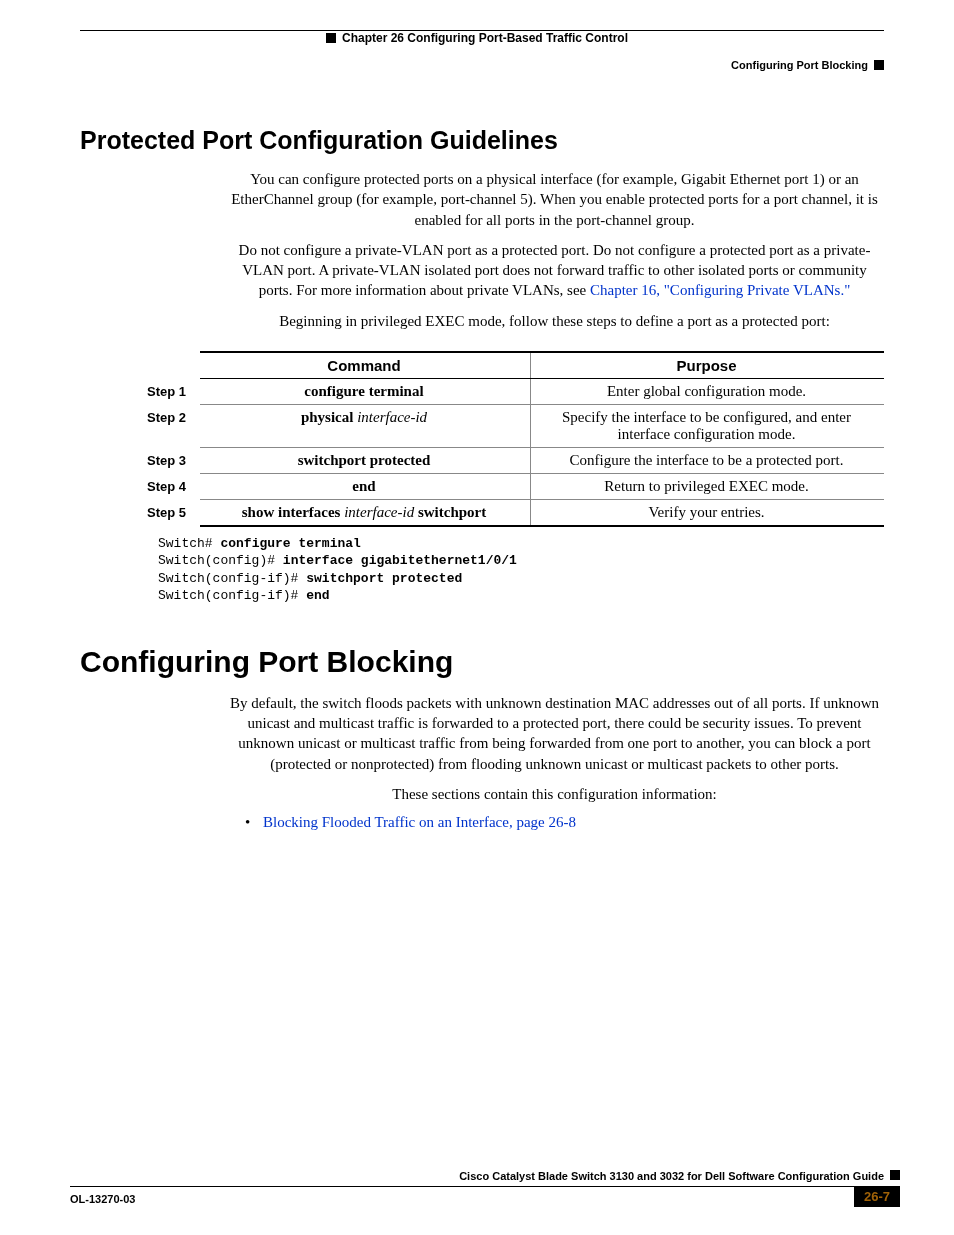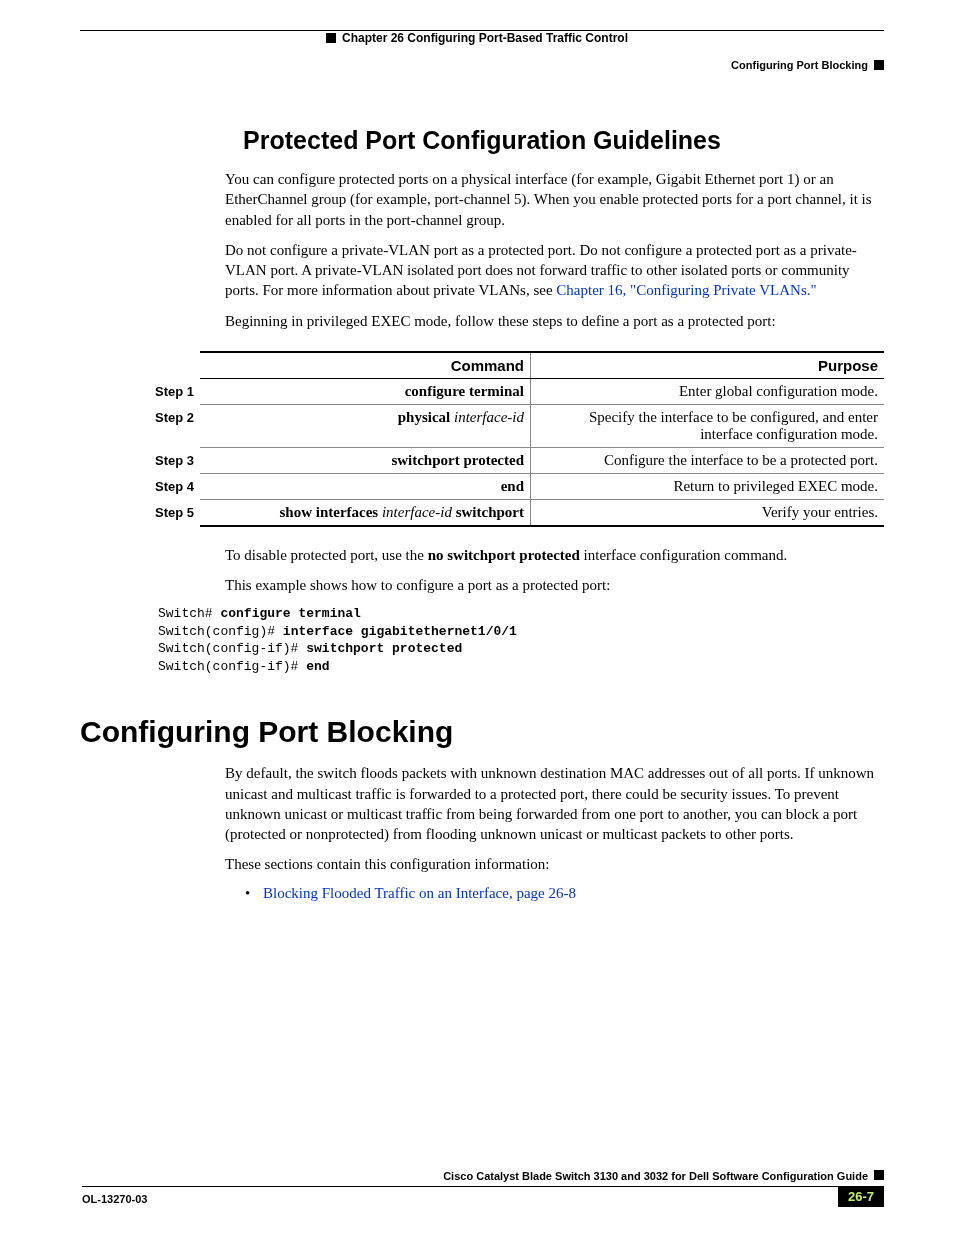--- a/index.html
+++ b/index.html
@@ -54,47 +54,46 @@
     font-weight: bold;
     margin-top: 14px;
   }
   h2.section {
     font-family: Arial, Helvetica, sans-serif;
     font-weight: bold;
     font-size: 25px;
     margin-top: 55px;
     margin-bottom: 14px;
     margin-left: 10px;
-    text-align: center;
   }
   h1.chapter {
     font-family: Arial, Helvetica, sans-serif;
     font-weight: bold;
     font-size: 30px;
     margin-top: 40px;
     margin-bottom: 14px;
     margin-left: 10px;
   }
   .body-block {
     margin-left: 155px;
     margin-right: 0;
     line-height: 1.35;
   }
-  .body-block p { margin: 0 0 10px 0; }
+  .body-block p { margin: 0 0 10px 0; text-align: center; }
   a.xref { color: #0033cc; text-decoration: none; }
   table.steps {
     width: calc(100% - 65px);
     margin-left: 65px;
     border-collapse: collapse;
     margin-top: 20px;
   }
   table.steps td, table.steps th {
     vertical-align: top;
     padding: 4px 6px 4px 4px;
-    text-align: right;
+    text-align: center;
     font-size: 15px;
   }
   table.steps thead th {
     font-family: Arial, Helvetica, sans-serif;
     font-weight: bold;
     font-size: 15px;
     border-top: 2px solid #000;
     border-bottom: 1px solid #000;
   }
   table.steps thead th.stepcol { border-top: none; border-bottom: none; }
@@ -133,22 +132,21 @@
   ul.links li::before {
     content: "•";
     position: absolute;
     left: 0;
     top: 0;
   }
   .footer {
     position: absolute;
     bottom: 28px;
     left: 70px;
-    right: 70px;
-    margin-left: 12px;
+    right: 54px;
   }
   .footer-title-row {
     display: flex;
     justify-content: flex-end;
     font-family: Arial, Helvetica, sans-serif;
     font-size: 11px;
     font-weight: bold;
   }
   .footer-rule {
     border-top: 1px solid #000;
@@ -158,21 +156,21 @@
     align-items: center;
   }
   .footer-doc {
     font-family: Arial, Helvetica, sans-serif;
     font-size: 11px;
     font-weight: bold;
     padding-top: 4px;
   }
   .page-badge {
     background: #000;
-    color: #bef264;
+    color: #a16207;
     font-family: Arial, Helvetica, sans-serif;
     font-weight: bold;
     font-size: 13px;
     padding: 3px 10px;
     margin-top: -1px;
   }
   .footer-title-row::after {
     content: "";
     display: inline-block;
     width: 10px; height: 10px;
@@ -236,26 +234,20 @@
         <td>Return to privileged EXEC mode.</td>
       </tr>
       <tr>
         <td class="stepcol">Step 5</td>
         <td class="cmdcol"><span class="bold">show interfaces</span><span class="ital"> interface-id</span><span class="bold"> switchport</span></td>
         <td>Verify your entries.</td>
       </tr>
     </tbody>
   </table>
 
-  <div class="body-block" style="margin-top:18px;">
-    <p>
-      <span>To disable protected port, use the </span><span class="bold">no switchport protected</span><span> interface configuration command.</span>
-    </p>
-    <p>This example shows how to configure a port as a protected port:</p>
-  </div>
 
   <pre class="cli"><span>Switch# </span><span class="b">configure terminal</span>
 <span>Switch(config)# </span><span class="b">interface gigabitethernet1/0/1</span>
 <span>Switch(config-if)# </span><span class="b">switchport protected</span>
 <span>Switch(config-if)# </span><span class="b">end</span></pre>
 
   <h1 class="chapter">Configuring Port Blocking</h1>
   <div class="body-block">
     <p>By default, the switch floods packets with unknown destination MAC addresses out of all ports. If unknown unicast and multicast traffic is forwarded to a protected port, there could be security issues. To prevent unknown unicast or multicast traffic from being forwarded from one port to another, you can block a port (protected or nonprotected) from flooding unknown unicast or multicast packets to other ports.</p>
     <p>These sections contain this configuration information:</p>

